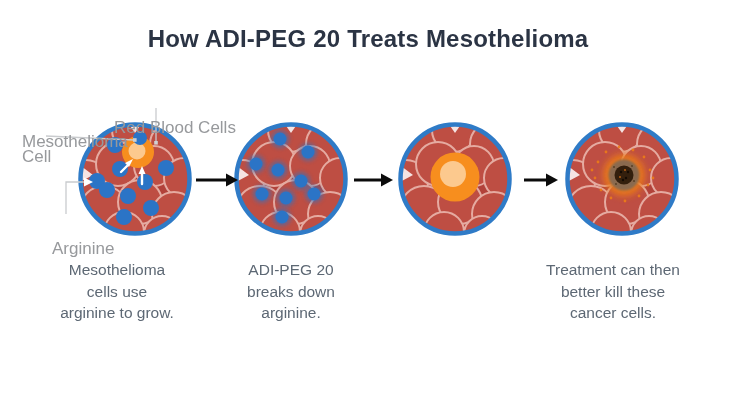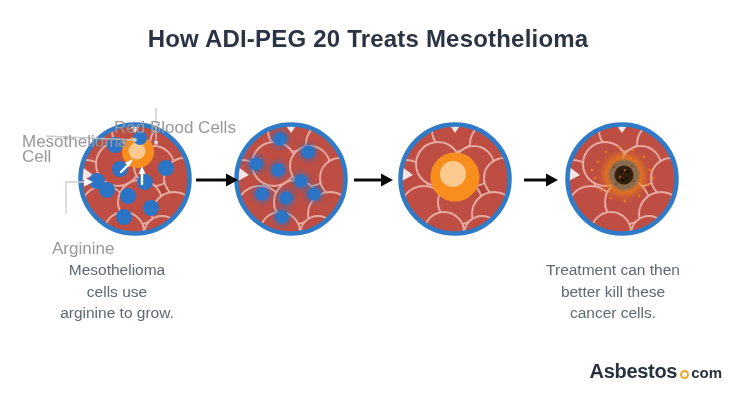--- a/index.html
+++ b/index.html
@@ -252,23 +252,21 @@
   </svg>
 
   <div id="lbl-rbc" class="lbl">Red Blood Cells</div>
   <div id="lbl-meso" class="lbl">Mesothelioma
 Cell</div>
   <div id="lbl-arg" class="lbl">Arginine</div>
 
   <div id="cap1" class="caption">Mesothelioma
 cells use
 arginine to grow.</div>
+  <div id="cap2" class="caption">ADI-PEG 20
+breaks down
+arginine.</div>
   <div id="cap4" class="caption">Treatment can then
 better kill these
 cancer cells.</div>
 
-  <div class="logo">
-    <span class="logo-brand">Asbestos</span>
-    <span class="logo-dot"></span>
-    <span class="logo-tld">com</span>
-  </div>
 
 </div>
 
 </body></html>

